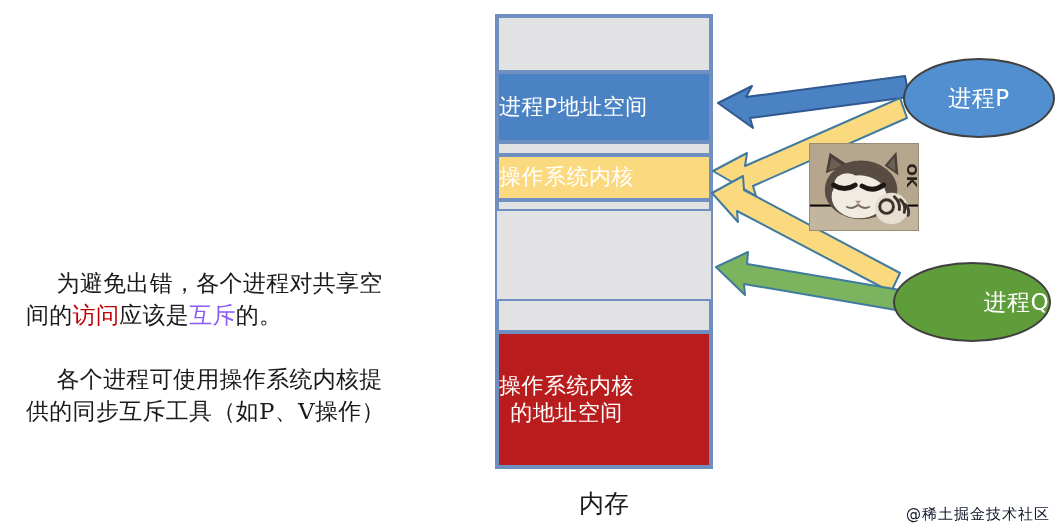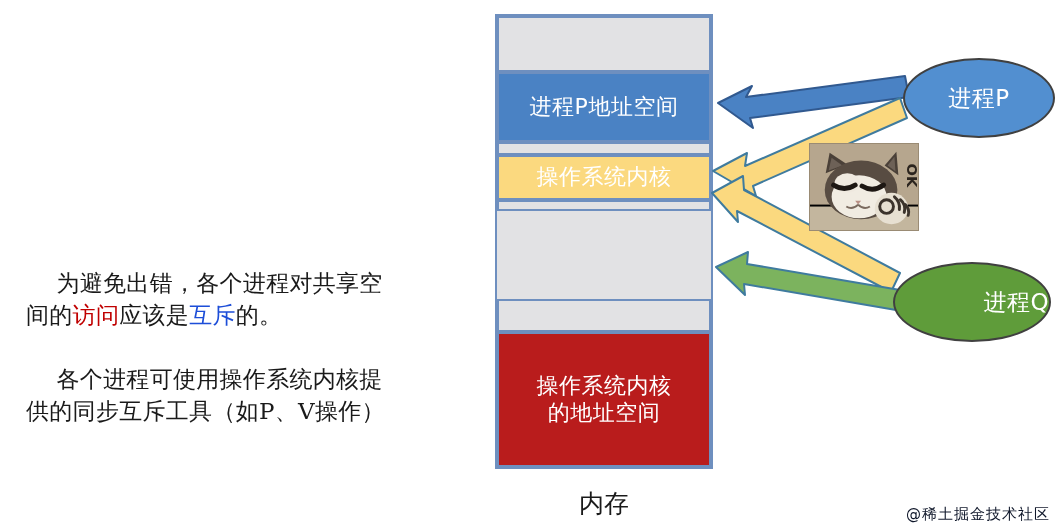--- a/index.html
+++ b/index.html
@@ -43,21 +43,20 @@
     box-sizing: border-box;
     background: #e2e2e4;
   }
   .mem-block {
     position: absolute;
     left: 0;
     width: 100%;
     box-sizing: border-box;
     display: flex;
     align-items: center;
-    justify-content: center;
     text-align: center;
     font-family: "DejaVu Sans", "Liberation Sans", sans-serif;
     font-size: 22px;
     line-height: 1.22;
     color: #ffffff;
     border: 2px solid #6e8fbf;
     letter-spacing: 0.5px;
   }
   .mem-gap {
     position: absolute;
@@ -137,21 +136,21 @@
     letter-spacing: 1px;
   }
 </style>
 </head>
 <body>
 
 <div id="stage">
 
   <div class="text-block" id="para1">
     <span>为避免出错，各个进程对共享空
-间的</span><span class="hl-red" style="color: rgb(192, 0, 0);">访问</span><span>应该是</span><span class="hl-red" style="color: #1d4ed8;">互斥</span><span>的。</span>
+间的</span><span class="hl-red" style="color: rgb(192, 0, 0);">访问</span><span>应该是</span><span class="hl-red" style="color: #8b5cf6;">互斥</span><span>的。</span>
   </div>
 
   <div class="text-block" id="para2">
     <span>各个进程可使用操作系统内核提
 供的同步互斥工具（如P、V操作）</span>
   </div>
 
   <div id="memory-column">
     <div class="mem-gap" id="blk0" style="top: 0px; height: 56px; background: rgb(226, 226, 228); border-color: rgb(110, 143, 191);"></div>
     <div class="mem-block" id="blk1" style="top: 56px; height: 70px; background: rgb(74, 130, 196); border-color: rgb(110, 143, 191);">

